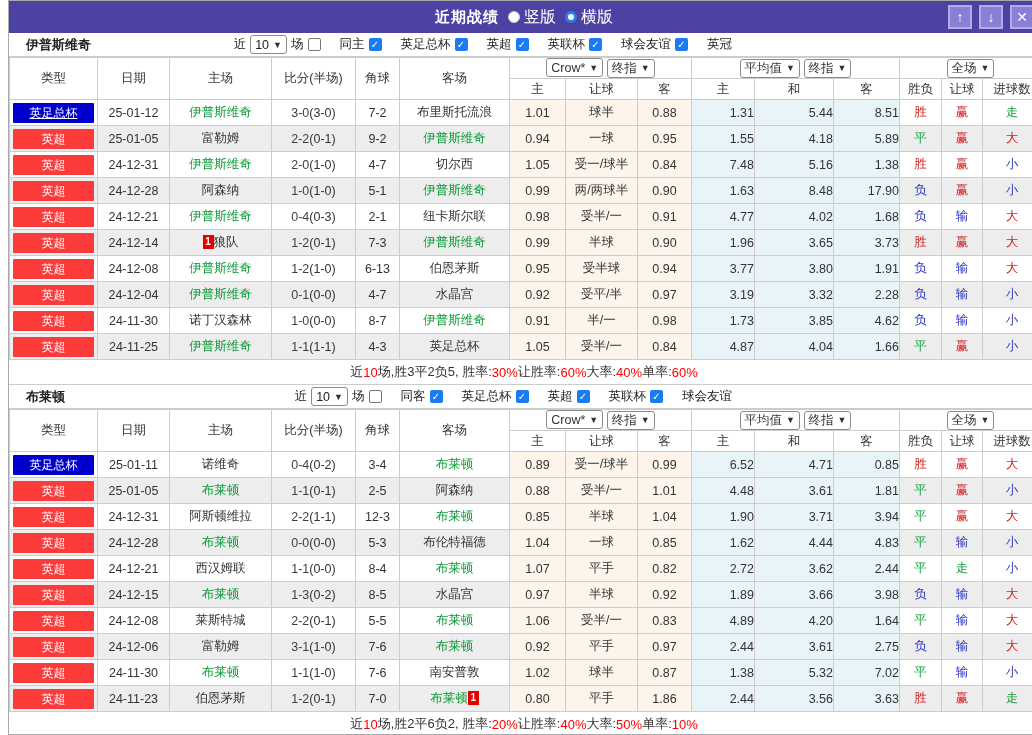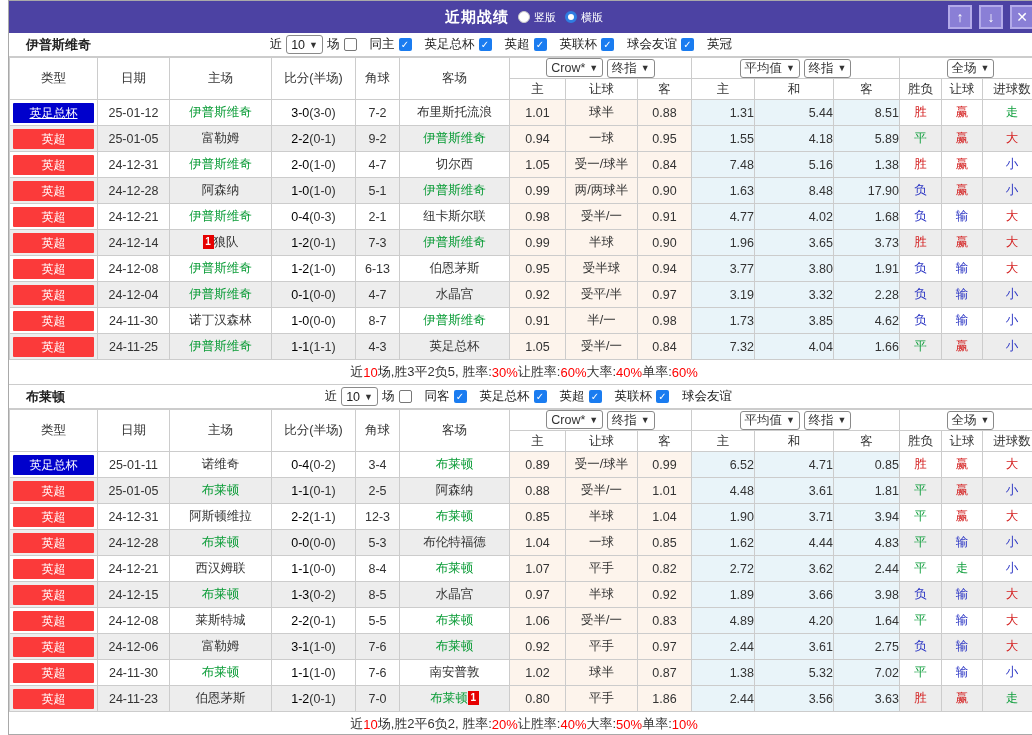--- a/index.html
+++ b/index.html
@@ -4,53 +4,53 @@
 <style>
   * { box-sizing: border-box; margin: 0; padding: 0; }
   html,body { background:#fff; }
   body { font-family: "Liberation Sans", "DejaVu Sans", sans-serif; width:1032px; }
   .panel { width:1032px; height:735px; border:1px solid #a9a9a9; background:#fff; overflow:hidden;margin-left:8px; }
 
   
   .titlebar { position:relative; height:32px; background:#4c42a3; color:#fff; display:flex; align-items:center; }
   .title-group { margin:0 auto; display:flex; align-items:center; gap:9px; }
   .app-title { font-size:15px; font-weight:bold; letter-spacing:1px; }
-  .radio-item { display:flex; align-items:center; gap:4px; font-size:11px; cursor:pointer; }
+  .radio-item { display:flex; align-items:center; gap:4px; font-size:16px; cursor:pointer; }
   .radio { width:12px; height:12px; border-radius:50%; background:#fff; border:1px solid #c9c9c9; display:inline-block; }
   .radio.on { border:3.5px solid #2f7de1; }
   .win-btns { position:absolute; right:5px; top:4px; display:flex; gap:7px; }
   .wbtn { width:24px; height:24px; background:#8a7fd6; border:2px solid #b3aae9; color:#fff; font-size:14px; font-weight:bold; display:flex; align-items:center; justify-content:center; cursor:pointer; }
 
   
   .team-row { position:relative; height:24px; background:#fff; border-bottom:1px solid #ccc; display:flex; align-items:center; padding:0 17px; }
   .team-name { font-size:13px; font-weight:bold; color:#222; }
   .filters { margin-left:auto; margin-right:290px; display:flex; align-items:center; gap:4px; font-size:12.5px; color:#222; white-space:nowrap; }
   .mini-select { display:inline-flex; align-items:center; gap:4px; border:1px solid #8a8a8a; border-radius:3px; background:#fff; height:19px; padding:0 4px; font-size:12.5px; cursor:pointer; }
   .sel-arrow { font-size:9px; color:#333; }
-  .chk-item { display:inline-flex; align-items:center; gap:13px; cursor:pointer; }
+  .chk-item { display:inline-flex; align-items:center; gap:19px; cursor:pointer; }
   .cb { width:13px; height:13px; border-radius:2px; display:inline-flex; align-items:center; justify-content:center; flex:none; }
   .cb.checked { background:#1a7cf0; color:#fff; font-size:10px; font-weight:bold; line-height:13px; }
   .cb.un { background:#fff; border:1px solid #777; }
 
   
   table.grid { width:1032px; table-layout:fixed; border-collapse:collapse; font-size:12.5px; text-align:center; color:#333; }
   .grid th, .grid td { border:1px solid #ccc; overflow:hidden; white-space:nowrap; }
   .grid thead tr { height:21px; }
   .grid thead th { background:#fff; font-weight:normal; color:#333; font-size:12.5px; }
   .grid tbody tr { height:26px; background:#fff; }
   .grid td.co { background:#fdf4ec; }          
   .grid td.ca { background:#e9f4f9;text-align:right; }          
   .grid tr.alt td.pc { background:#ededed; }   
 
   .lg { margin:2px 3px; height:20px; line-height:20px; color:#fff; font-size:12px; border-radius:1px; cursor:pointer; }
   .lg.lgb { background:#0000cc; }
   .lg.lgr { background:#fb3a3a; }
   .lg.u { text-decoration:underline; }
 
-  .ft { color:#000000; }
+  .ft { color:#404040; }
   .ht { color:#333; }
   .tname { color:#333; cursor:pointer; }
   .tname.self { color:#089b35; }
   .card { display:inline-block; width:11px; height:14px; line-height:14px; background:#e60000; color:#fff; font-size:10px; font-weight:bold; text-align:center; vertical-align:1px; }
 
   .rr { color:#d42121; }
   .rg { color:#0f9e3c; }
   .rb { color:#2b35c4; }
 
   .summary { height:25px; background:#fff; border-bottom:1px solid #ccc; display:flex; align-items:center; justify-content:center; font-size:13px; color:#333; }
@@ -368,21 +368,21 @@
                 <div class="lg lgr">英超</div>
               </td>
               <td class="pc">24-11-25</td>
               <td class="pc"><span class="tname self">伊普斯维奇</span></td>
               <td class="pc"><span class="ft">1-1</span><span class="ht">(1-1)</span></td>
               <td class="pc">4-3</td>
               <td class="pc"><span class="tname">英足总杯</span></td>
               <td class="co">1.05</td>
               <td class="co">受半/一</td>
               <td class="co">0.84</td>
-              <td class="ca">7.32</td>
+              <td class="ca">4.87</td>
               <td class="ca">4.04</td>
               <td class="ca">1.66</td>
               <td class="pc rg">平</td>
               <td class="pc rr">赢</td>
               <td class="pc rb">小</td>
             </tr>
           </tbody>
     </table>
 
     <div class="summary">

